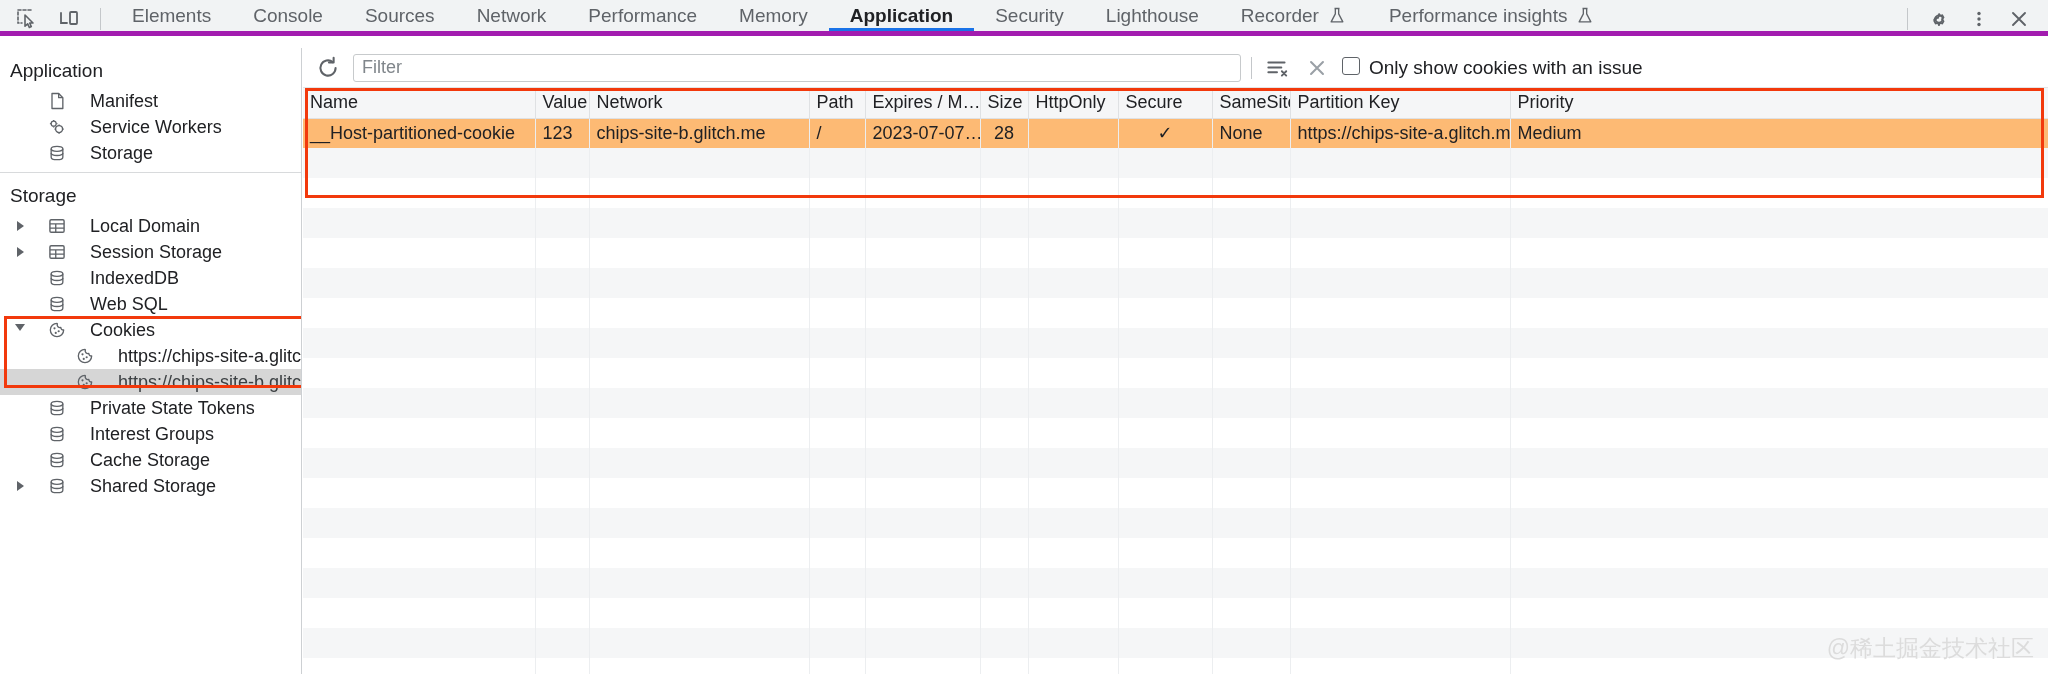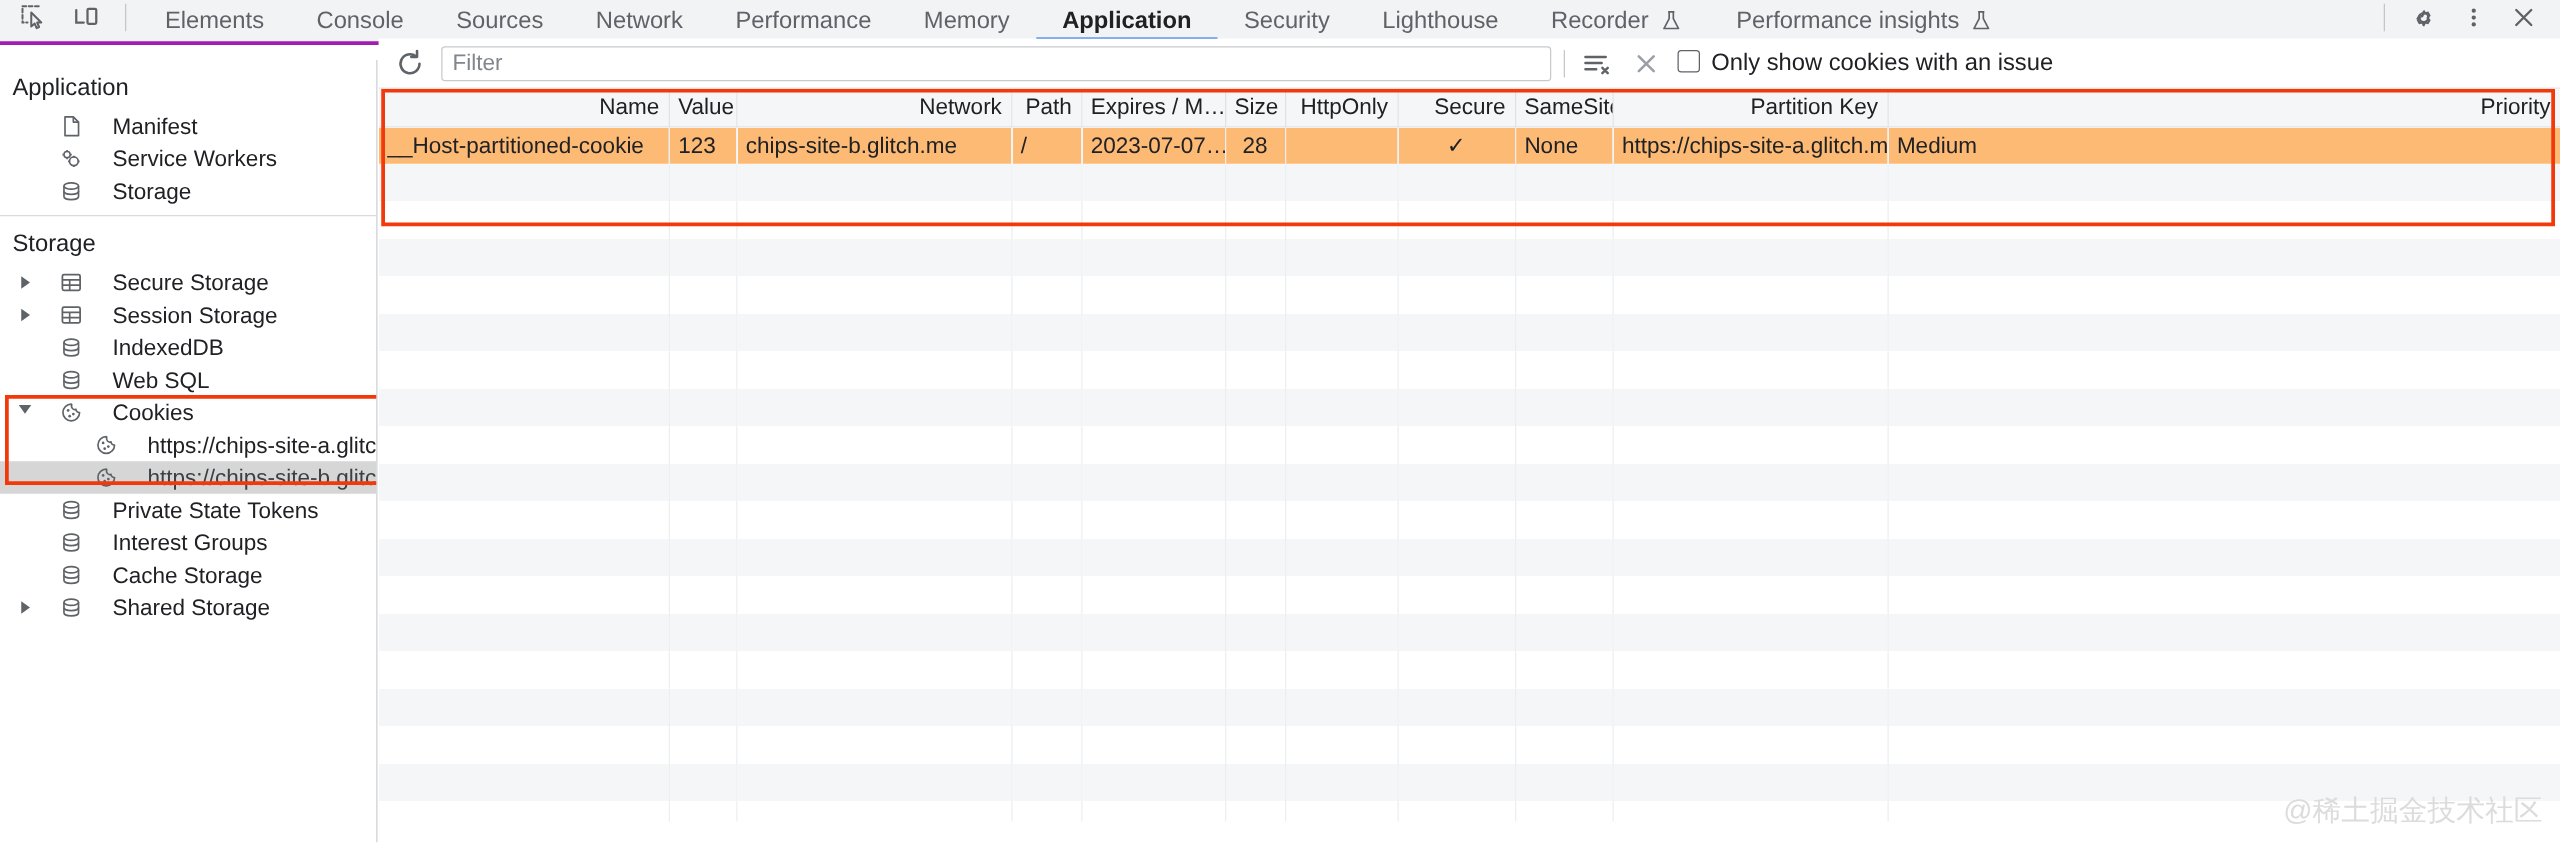--- a/index.html
+++ b/index.html
@@ -10,22 +10,22 @@
     font-family: "Liberation Sans", "DejaVu Sans", sans-serif;
     -webkit-font-smoothing: antialiased;
   }
   #app { position: relative; width: 2048px; height: 674px; }
 
   
   .toolbar {
     position: absolute; left: 0; top: 0;
     width: 2048px; height: 36px;
     background: #f1f3f4;
-    border-bottom: 3px solid #a21caf;
-    display: flex; align-items: flex-end;
+    border-bottom: 5px solid #a21caf;
+    display: flex; align-items: flex-start;
   }
   .tb-icons { display: flex; align-items: center; padding-left: 8px; gap: 4px; }
   .tb-icon-btn {
     width: 38px; height: 38px;
     display: flex; align-items: center; justify-content: center;
     cursor: pointer; border-radius: 3px;
   }
   .tb-sep {
     width: 1px; height: 22px; background: #c4c7ca;
     margin: 0 10px 0 8px;
@@ -98,21 +98,21 @@
     position: absolute;
     left: 4px; top: 268px;
     width: 303px; height: 72px;
     border: 3px solid #f2390c;
     pointer-events: none;
     z-index: 5;
   }
 
   
   .main {
-    position: absolute; left: 303px; top: 31px;
+    position: absolute; left: 303px; top: 48px;
     width: 1745px; height: 532px;
     background: #ffffff;
   }
   .filterbar {
     height: 40px; display: flex; align-items: center;
     padding: 0 10px; gap: 10px;
     border-bottom: 1px solid #e3e5e7;
     background: #ffffff;
   }
   .fb-btn {
@@ -150,21 +150,21 @@
   }
   table.cookies {
     border-collapse: collapse;
     table-layout: fixed;
     width: 1745px;
   }
   table.cookies th {
     background: #f5f6f7;
     font-weight: normal;
     font-size: 18px; color: #202124;
-    text-align: right;
+    text-align: left;
     padding: 4px 7px;
     height: 30px;
     border-right: 1px solid #dfe1e3;
     border-bottom: 1px solid #dfe1e3;
     white-space: nowrap; overflow: hidden;
     cursor: pointer;
   }
   table.cookies td {
     font-size: 18px; color: #202124;
     padding: 3px 7px;
@@ -324,21 +324,21 @@
         <div class="sb-item">
           <span class="sb-arrow">
             <i></i>
           </span>
           <span class="sb-icon">
             <svg width="20" height="20" viewBox="0 0 24 24">
               <rect x="3.5" y="4.5" width="17" height="15" rx="1.5" fill="none" stroke="#5f6368" stroke-width="1.7"></rect>
               <path d="M3.5 9.5h17M3.5 14.5h17M10.5 9.5v10" fill="none" stroke="#5f6368" stroke-width="1.6" stroke-linejoin="round"></path>
             </svg>
           </span>
-          <span class="sb-label">Secure Storage</span>
+          <span class="sb-label">Local Domain</span>
         </div>
         <div class="sb-item">
           <span class="sb-arrow">
             <i></i>
           </span>
           <span class="sb-icon">
             <svg width="20" height="20" viewBox="0 0 24 24">
               <rect x="3.5" y="4.5" width="17" height="15" rx="1.5" fill="none" stroke="#5f6368" stroke-width="1.7"></rect>
               <path d="M3.5 9.5h17M3.5 14.5h17M10.5 9.5v10" fill="none" stroke="#5f6368" stroke-width="1.6" stroke-linejoin="round"></path>
             </svg>

